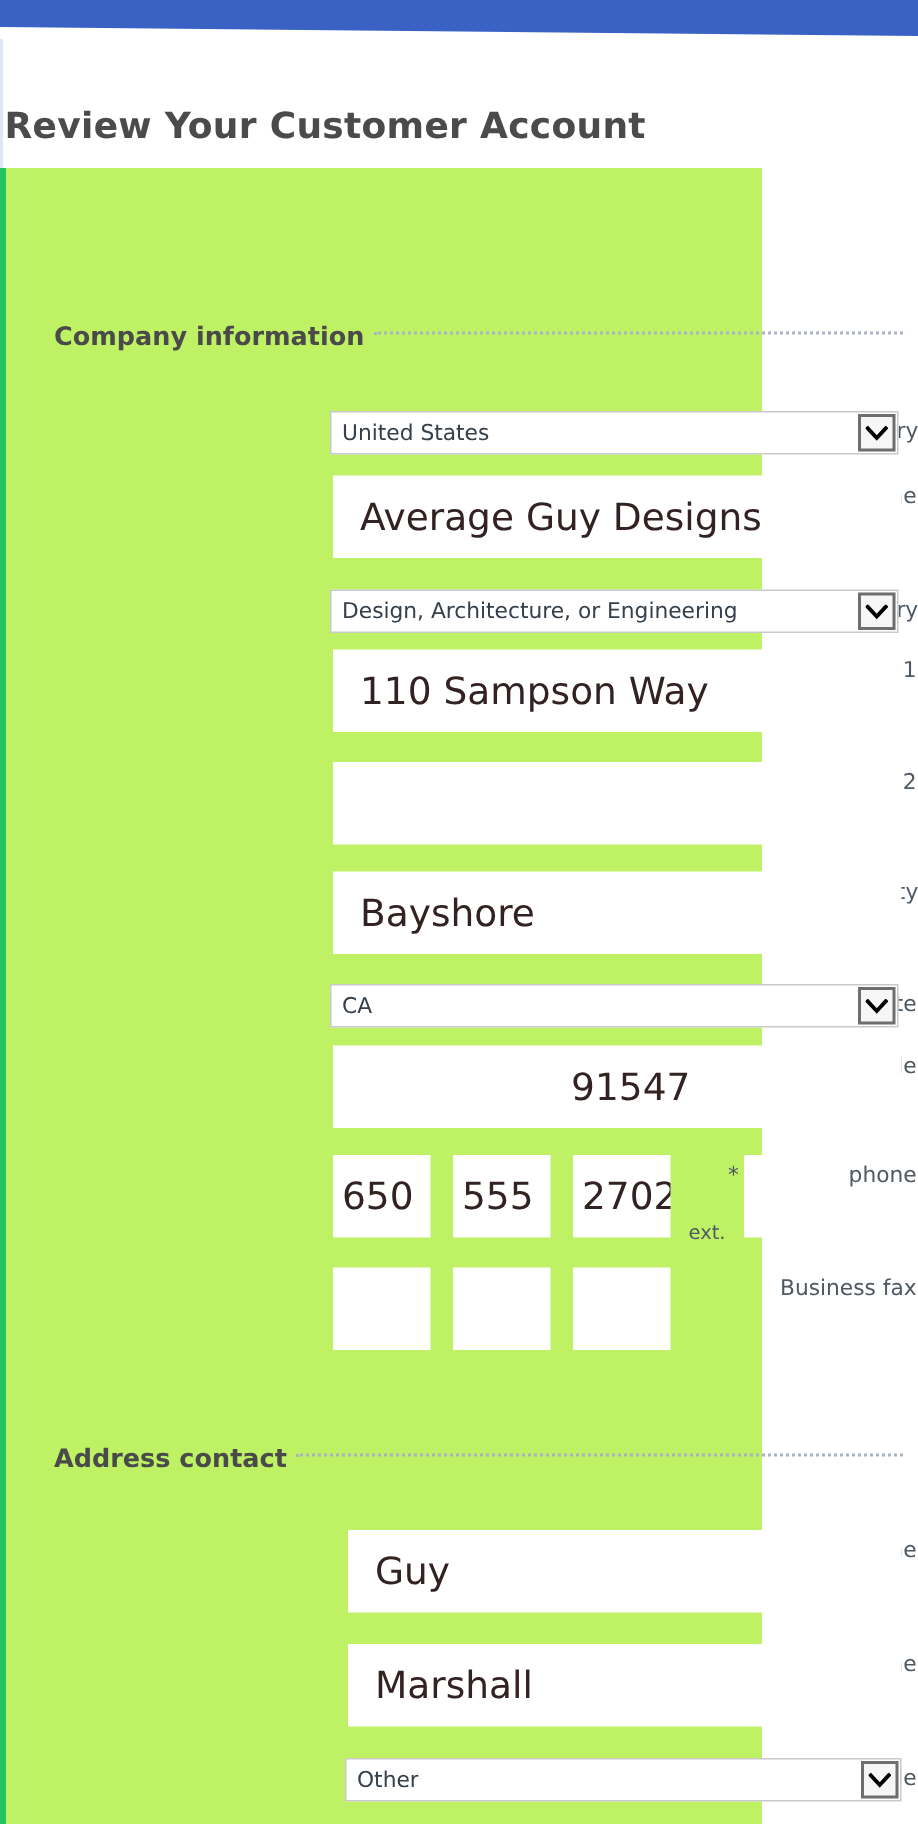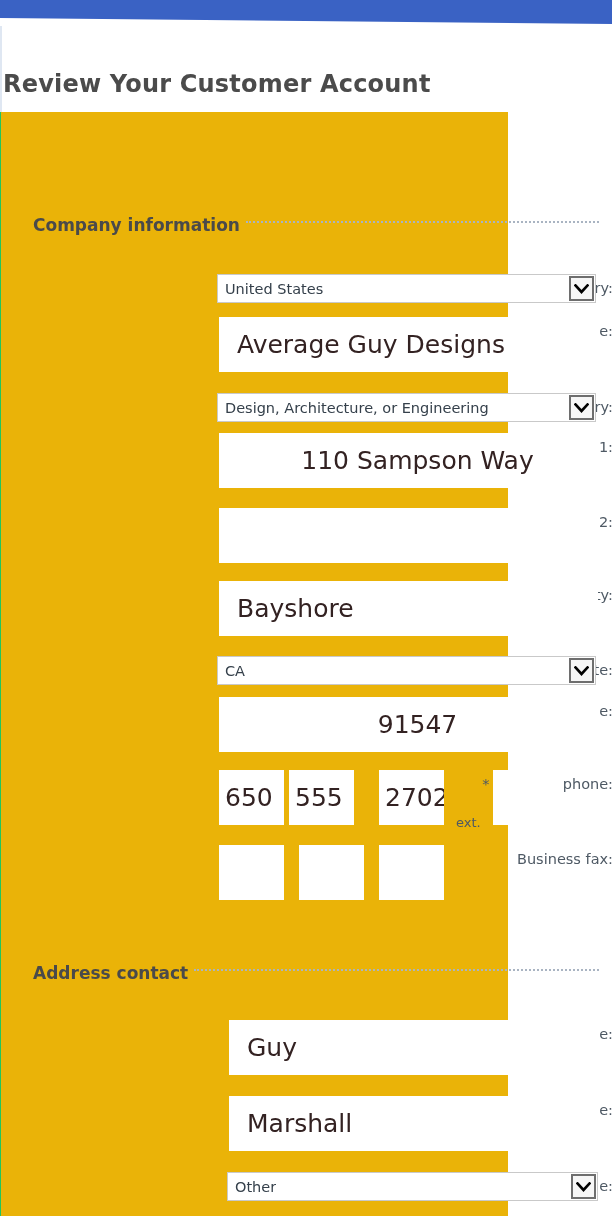--- a/index.html
+++ b/index.html
@@ -44,22 +44,22 @@
     letter-spacing: 0.2px;
     white-space: nowrap;
   }
 
   
   .form-body {
     position: absolute;
     left: 0; top: 112px;
     width: 508px;
     height: 1104px;
-    background: #eab308;
-    border-left: 1px solid #22c55e;
+    background: #bef264;
+    border-left: 4px solid #22c55e;
     box-sizing: border-box;
   }
 
   
   .section-head {
     position: absolute;
     left: 32px;
     display: flex;
     align-items: center;
     width: 566px;
@@ -200,21 +200,21 @@
       <span class="chev-box">
         <svg width="15" height="10" viewBox="0 0 15 10">
             <path d="M1.5 1.5 L7.5 8 L13.5 1.5" fill="none" stroke="#000" stroke-width="2.6" stroke-linecap="square"></path>
           </svg>
       </span>
     </div>
   </div>
 
   <div class="row" style="top:321px;">
     <div class="lbl" style="top:6px;">* Address 1:</div>
-    <div class="tinput" style="left:218px; top:0px; width:379px; height:55px;justify-content:center;">
+    <div class="tinput" style="left:218px; top:0px; width:379px; height:55px;">
       <span class="val">110 Sampson Way</span>
     </div>
   </div>
 
   <div class="row" style="top:396px;">
     <div class="lbl" style="top:6px;">Address 2:</div>
     <div class="tinput" style="left:218px; top:0px; width:379px; height:55px;">
       <span class="val"></span>
     </div>
   </div>
@@ -243,21 +243,21 @@
     <div class="tinput" style="left:218px; top:0px; width:379px; height:55px;justify-content:center;">
       <span class="val">91547</span>
     </div>
   </div>
 
   <div class="row" style="top:658px;">
     <div class="lbl" style="top:6px;">* Business phone:</div>
     <div class="tinput small" style="left:218px; top:0px; width:65px; height:55px;">
       <span class="val">650</span>
     </div>
-    <div class="tinput small" style="left:288px; top:0px; width:65px; height:55px;">
+    <div class="tinput small" style="left:298px; top:0px; width:65px; height:55px;">
       <span class="val">555</span>
     </div>
     <div class="tinput small" style="left:378px; top:0px; width:65px; height:55px;">
       <span class="val">2702</span>
     </div>
     <div class="ext-lbl" style="left:455px; top:45px;">ext.</div>
     <div class="tinput small" style="left:492px; top:0px; width:65px; height:55px;">
       <span class="val"></span>
     </div>
   </div>

